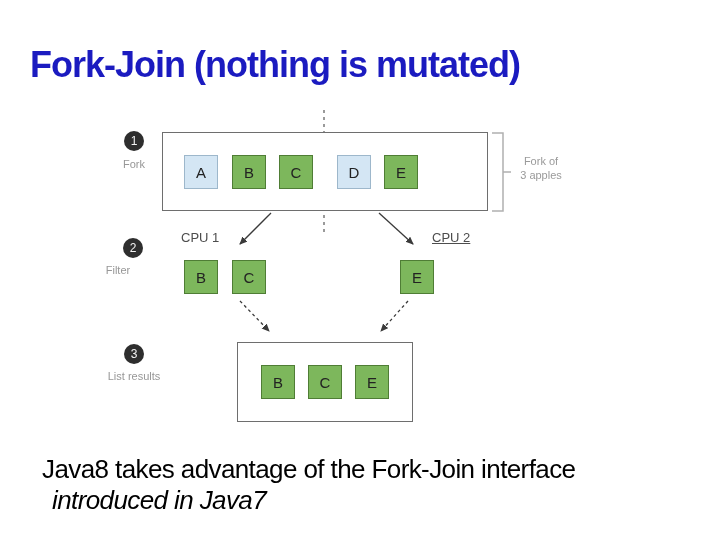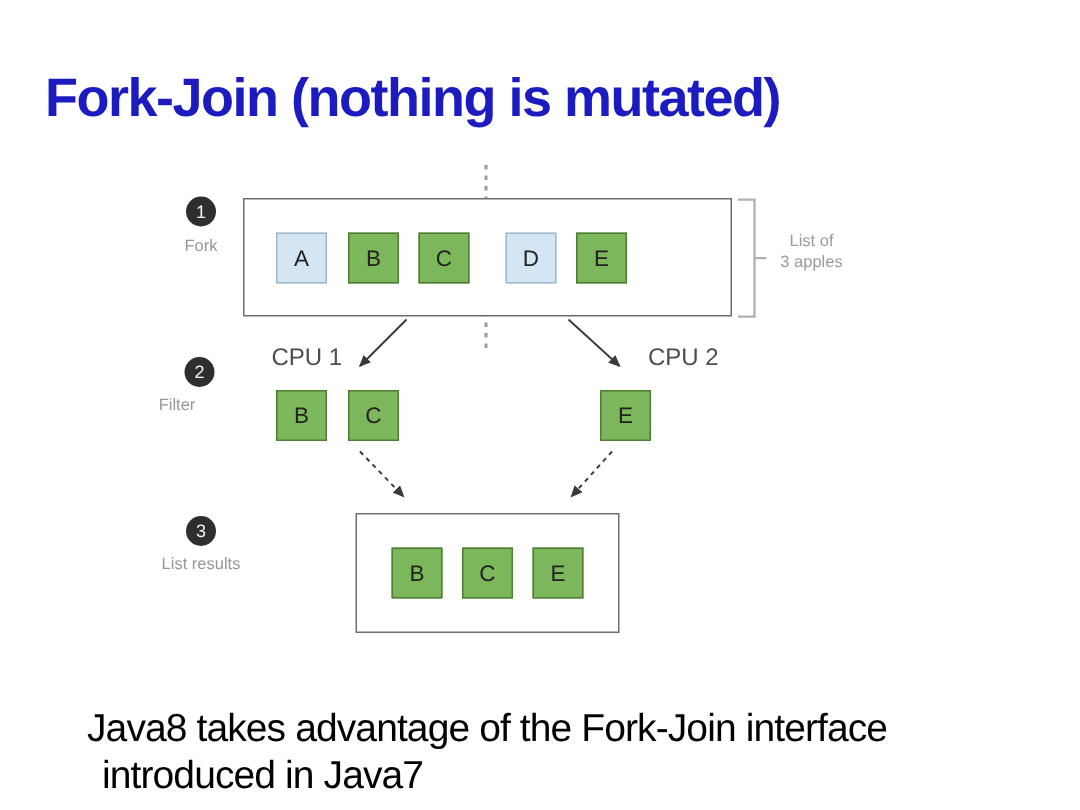--- a/index.html
+++ b/index.html
@@ -31,31 +31,31 @@
     position:absolute;width:20px;height:20px;border-radius:50%;
     background:#2e2e2e;color:#f2f2f2;
     display:flex;align-items:center;justify-content:center;
     font-size:12px;
   }
   .step-label{
     position:absolute;width:60px;text-align:center;
     font-size:11px;line-height:13px;color:#979797;
   }
   .cpu-label{
-    position:absolute;font-size:16px;color:#4d4d4d;white-space:nowrap;
+    position:absolute;font-size:13px;color:#4d4d4d;white-space:nowrap;
   }
   .annotation{
     position:absolute;left:512px;top:154px;width:58px;text-align:center;
     font-size:11px;line-height:14px;color:#9a9a9a;
   }
   .body-text{
-    position:absolute;left:42px;top:454px;margin:16px;
+    position:absolute;left:42px;top:454px;margin:0;
     font-size:26px;line-height:31px;letter-spacing:-0.6px;color:#000;
   }
-  .body-text .indent{padding-left:10px;}
+  .body-text .indent{padding-left:10px;font-style:italic;}
 </style>
 </head>
 <body>
 
 <div class="slide">
 
   <h1 class="title">Fork-Join (nothing is mutated)</h1>
 
   <div class="diagram" style="top:0;height:540px;">
 
@@ -89,31 +89,31 @@
         <span>C</span>
       </div>
     <div class="box blue" style="left:337px;top:155px;">
         <span>D</span>
       </div>
     <div class="box green" style="left:384px;top:155px;">
         <span>E</span>
       </div>
 
     <div class="annotation">
-      <div>List of</div>
+      <div>Fork of</div>
       <div>3 apples</div>
     </div>
 
     <div class="step-circle" style="left:123px;top:238px;">
       <span>2</span>
     </div>
     <div class="step-label" style="left:88px;top:264px;">Filter</div>
 
     <div class="cpu-label" style="left:181px;top:230px;">CPU 1</div>
-    <div class="cpu-label" style="left:432px;top:230px;">CPU 2</div>
+    <div class="cpu-label" style="left:432px;top:230px;text-decoration:underline;">CPU 2</div>
 
     <div class="box green" style="left:184px;top:260px;">
         <span>B</span>
       </div>
     <div class="box green" style="left:232px;top:260px;">
         <span>C</span>
       </div>
     <div class="box green" style="left:400px;top:260px;">
         <span>E</span>
       </div>

